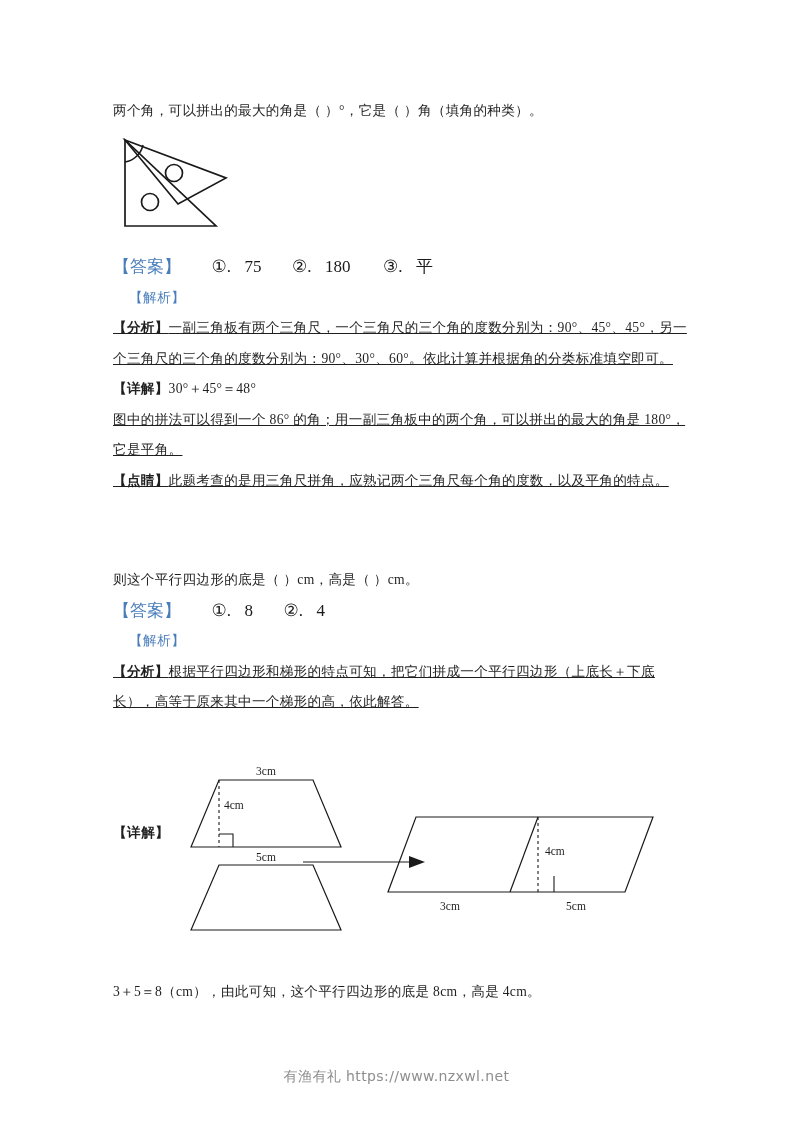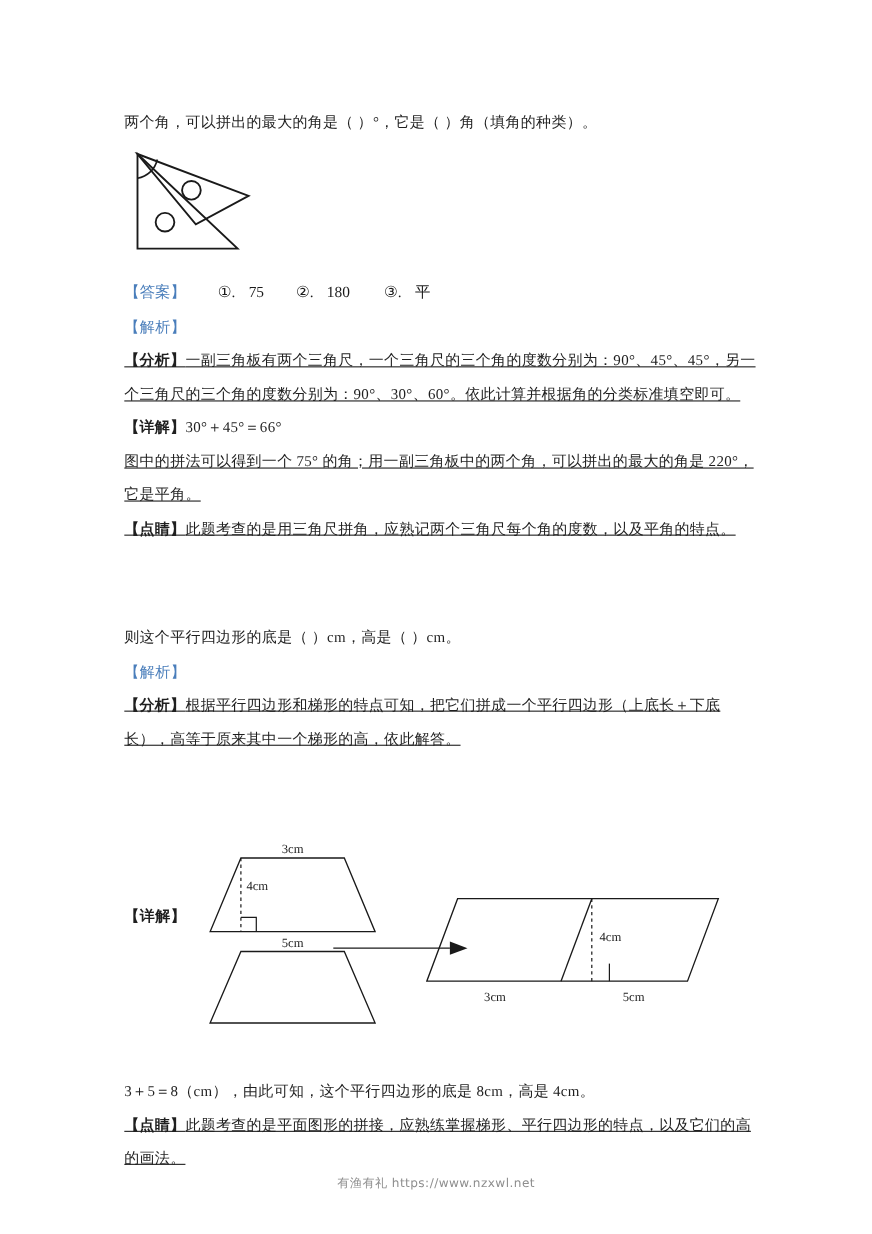--- a/index.html
+++ b/index.html
@@ -31,27 +31,28 @@
     font-size: 13.6px;
     line-height: 30.5px;
     letter-spacing: 0.3px;
     white-space: nowrap;
     color: #1f1f1f;
   }
   .line.wrap { white-space: normal; text-decoration: underline; }
   .tag {
     color: #4a7ebb;
     letter-spacing: 0.5px;
+    margin-left: 16px;
   }
   .tagdark {
     color: #1f1f1f;
     font-weight: bold;
   }
   .ansrow {
-    font-size: 14px;
+    font-size: 17px;
     line-height: 30.5px;
     white-space: nowrap;
   }
   .ansrow .lbl { color: #4a7ebb; }
   .ansrow .itm { display: inline-block; }
   .blank { display: inline-block; }
 
   
   .fig-angles {
     position: absolute;
@@ -76,21 +77,21 @@
     letter-spacing: 0.5px;
     font-weight: bold;
     white-space: nowrap;
   }
   .footer {
     position: absolute;
     left: 0;
     top: 1068px;
     width: 793px;
     text-align: center;
-    font-size: 11px;
+    font-size: 14px;
     color: #8e8e8e;
     font-family: "DejaVu Sans", "Liberation Sans", sans-serif;
     letter-spacing: 0.4px;
   }
   svg { display: block; overflow: visible; }
   .lab { font-family: "Liberation Serif", serif; font-size: 11.5px; fill: #1f1f1f; }
 </style>
 </head>
 <body>
 
@@ -140,35 +141,50 @@
 
     <div class="line">
       <span class="tag">【解析】</span>
     </div>
 
     <div class="line wrap">
       <span class="tagdark">【分析】</span><span>一副三角板有两个三角尺，一个三角尺的三个角的度数分别为：90°、45°、45°，另一个三角尺的三个角的度数分别为：90°、30°、60°。依此计算并根据角的分类标准填空即可。</span>
     </div>
 
     <div class="line">
-      <span class="tagdark">【详解】</span><span>30°＋45°＝66°</span>
-    </div>
-
-
-    <div class="line wrap">图中的拼法可以得到一个 75° 的角；用一副三角板中的两个角，可以拼出的最大的角是 220°，它是平角。</div>
+      <span class="tagdark">【详解】</span><span>30°＋45°＝48°</span>
+    </div>
+
+
+    <div class="line wrap">图中的拼法可以得到一个 86° 的角；用一副三角板中的两个角，可以拼出的最大的角是 180°，它是平角。</div>
 
     <div class="line wrap">
       <span class="tagdark">【点睛】</span><span>此题考查的是用三角尺拼角，应熟记两个三角尺每个角的度数，以及平角的特点。</span>
     </div>
   </div>
 
   <div class="content" style="top:565px;">
 
     <div class="line">则这个平行四边形的底是（          ）cm，高是（          ）cm。</div>
 
+    <div class="ansrow">
+      <span class="lbl">【答案】</span>
+      <span class="blank" style="width:22px"></span>
+      <span class="itm">
+        <span>①.</span>
+        <span class="blank" style="width:5px"></span>
+        <span>8</span>
+      </span>
+      <span class="blank" style="width:22px"></span>
+      <span class="itm">
+        <span>②.</span>
+        <span class="blank" style="width:5px"></span>
+        <span>4</span>
+      </span>
+    </div>
 
     <div class="line">
       <span class="tag">【解析】</span>
     </div>
 
     <div class="line wrap">
       <span class="tagdark">【分析】</span><span>根据平行四边形和梯形的特点可知，把它们拼成一个平行四边形（上底长＋下底长），高等于原来其中一个梯形的高，依此解答。</span>
     </div>
   </div>
 
@@ -198,20 +214,17 @@
 
       <line x1="441" y1="114" x2="441" y2="130" stroke="#1a1a1a" stroke-width="1.1"></line>
       <text class="lab" x="432" y="93">4cm</text>
       <text class="lab" x="337" y="148" text-anchor="middle">3cm</text>
       <text class="lab" x="463" y="148" text-anchor="middle">5cm</text>
     </svg>
   </div>
 
   <div class="content" style="top:942px;margin-top:35px;">
     <div class="line">3＋5＝8（cm），由此可知，这个平行四边形的底是 8cm，高是 4cm。</div>
-    <div class="line wrap">
-      <span class="tagdark">【点睛】</span><span>此题考查的是平面图形的拼接，应熟练掌握梯形、平行四边形的特点，以及它们的高的画法。</span>
-    </div>
   </div>
 
   <div class="footer">有渔有礼 https://www.nzxwl.net</div>
 
 </div>
 
 </body></html>

